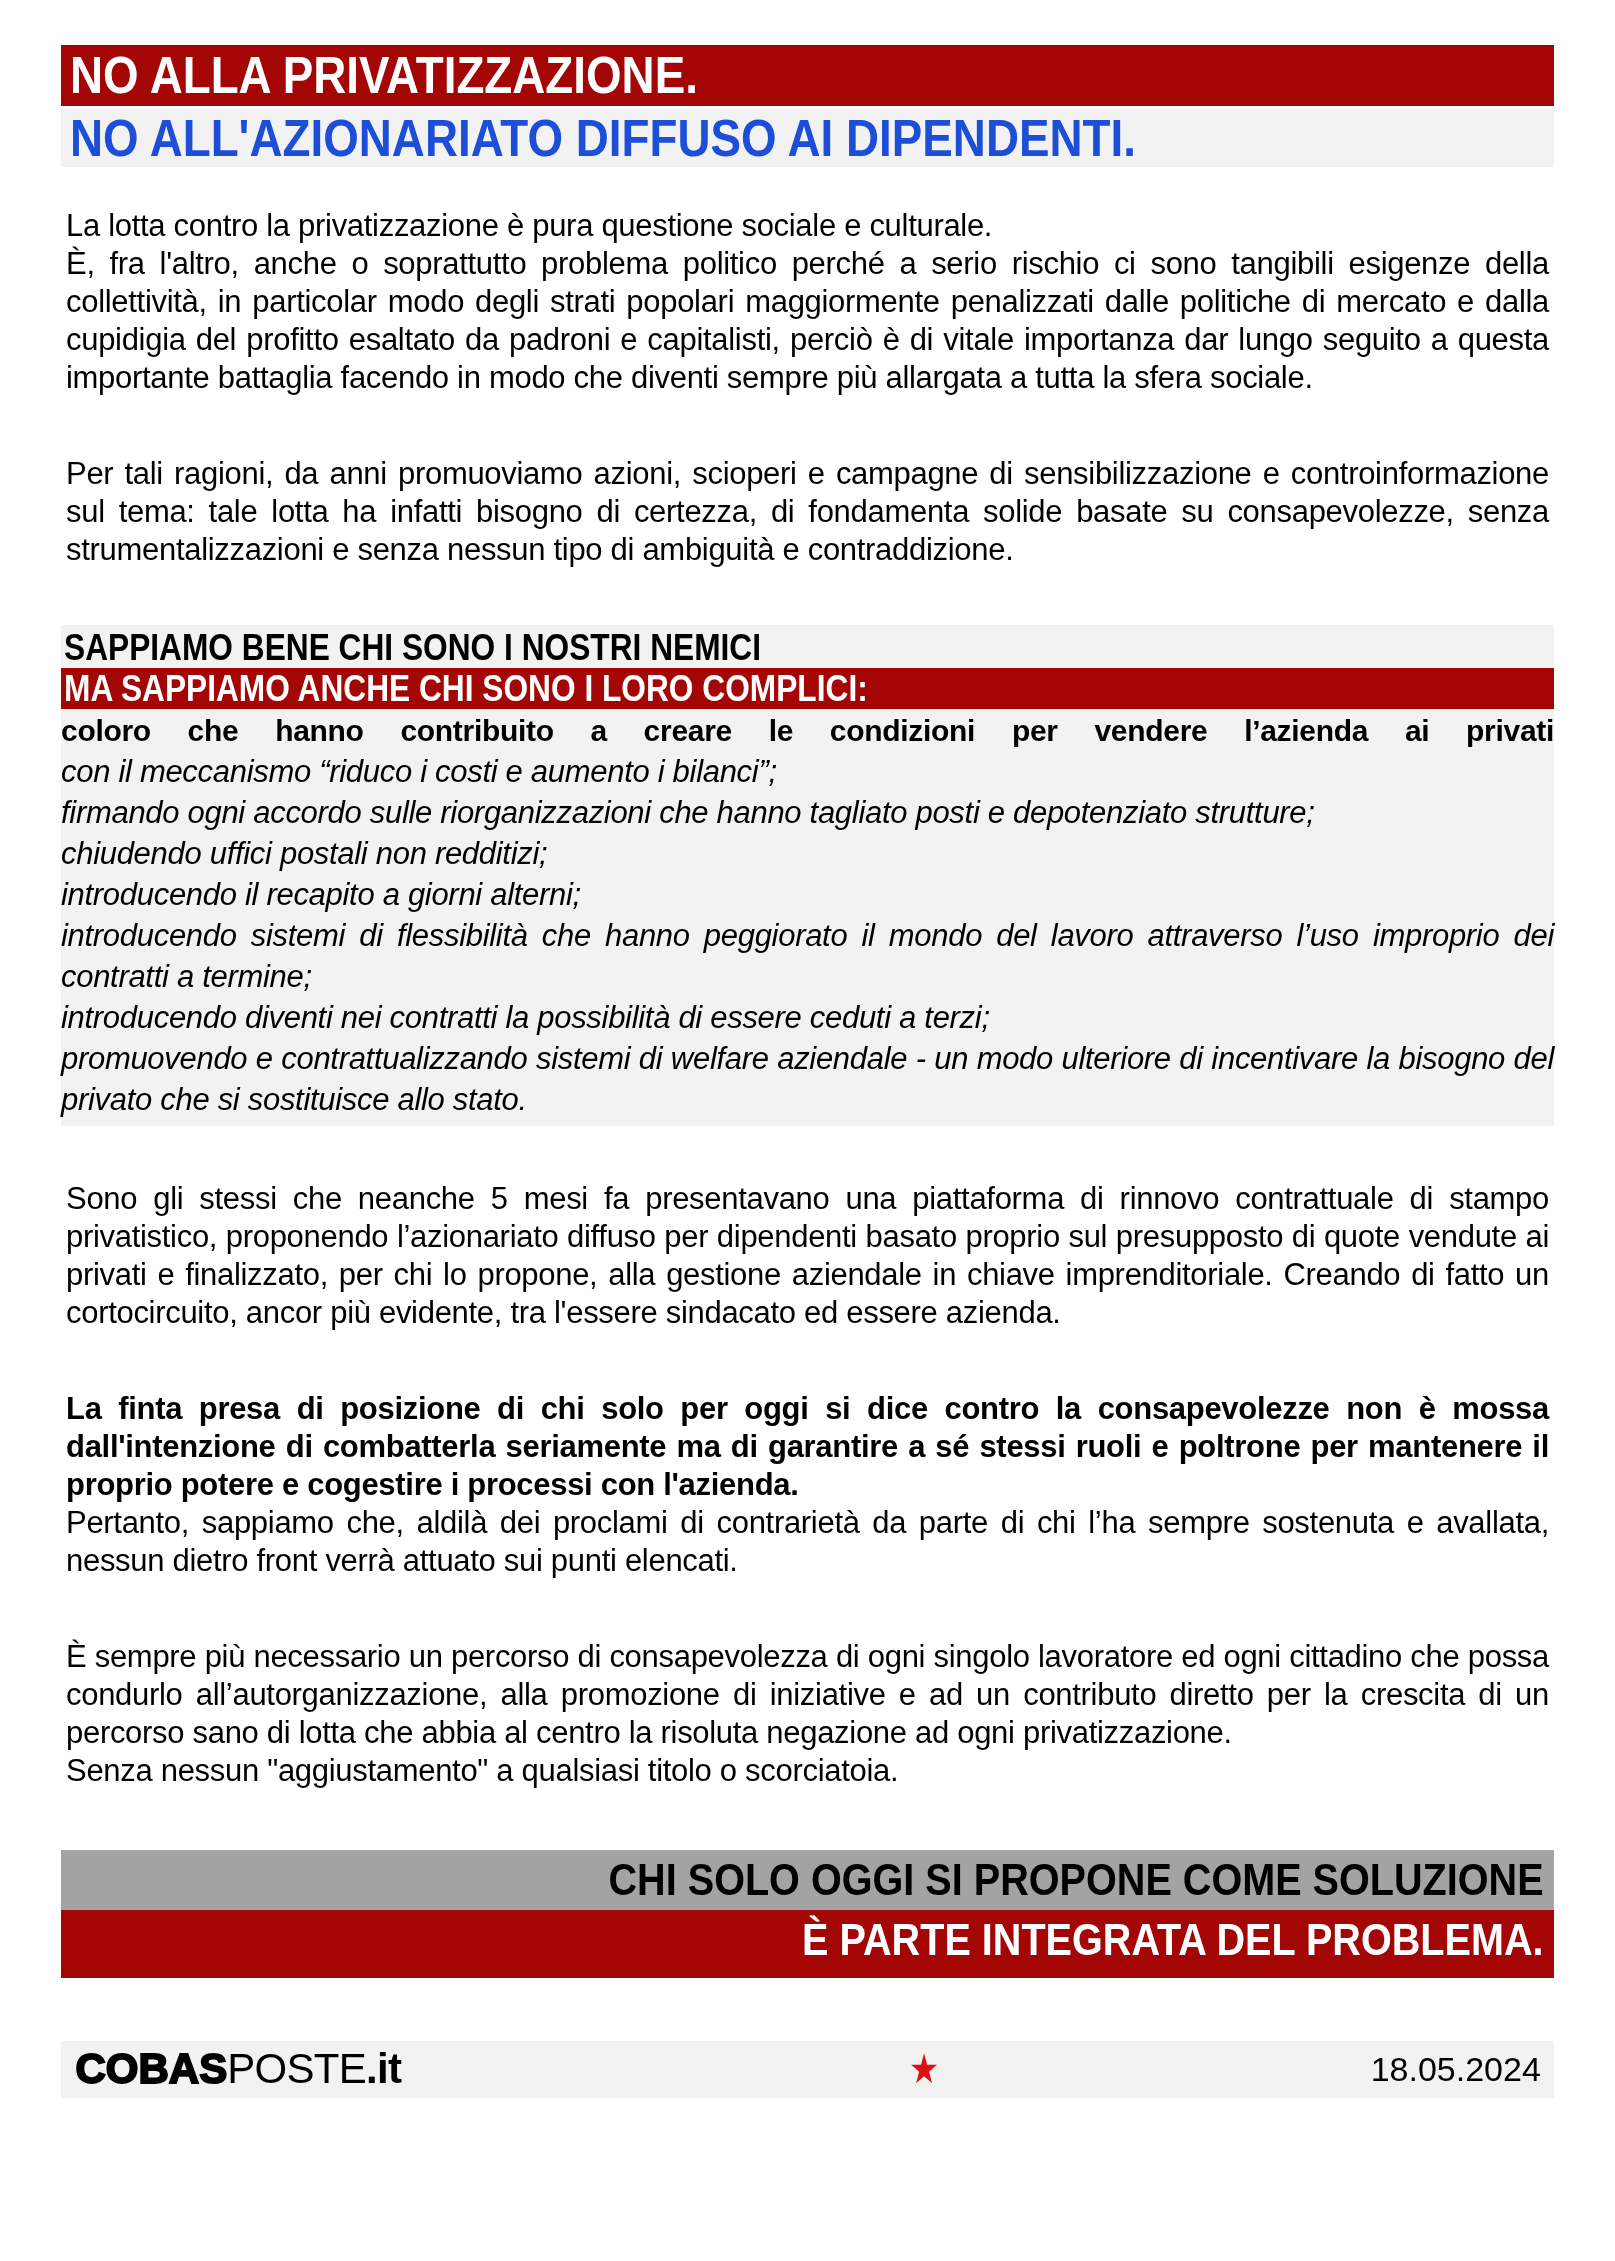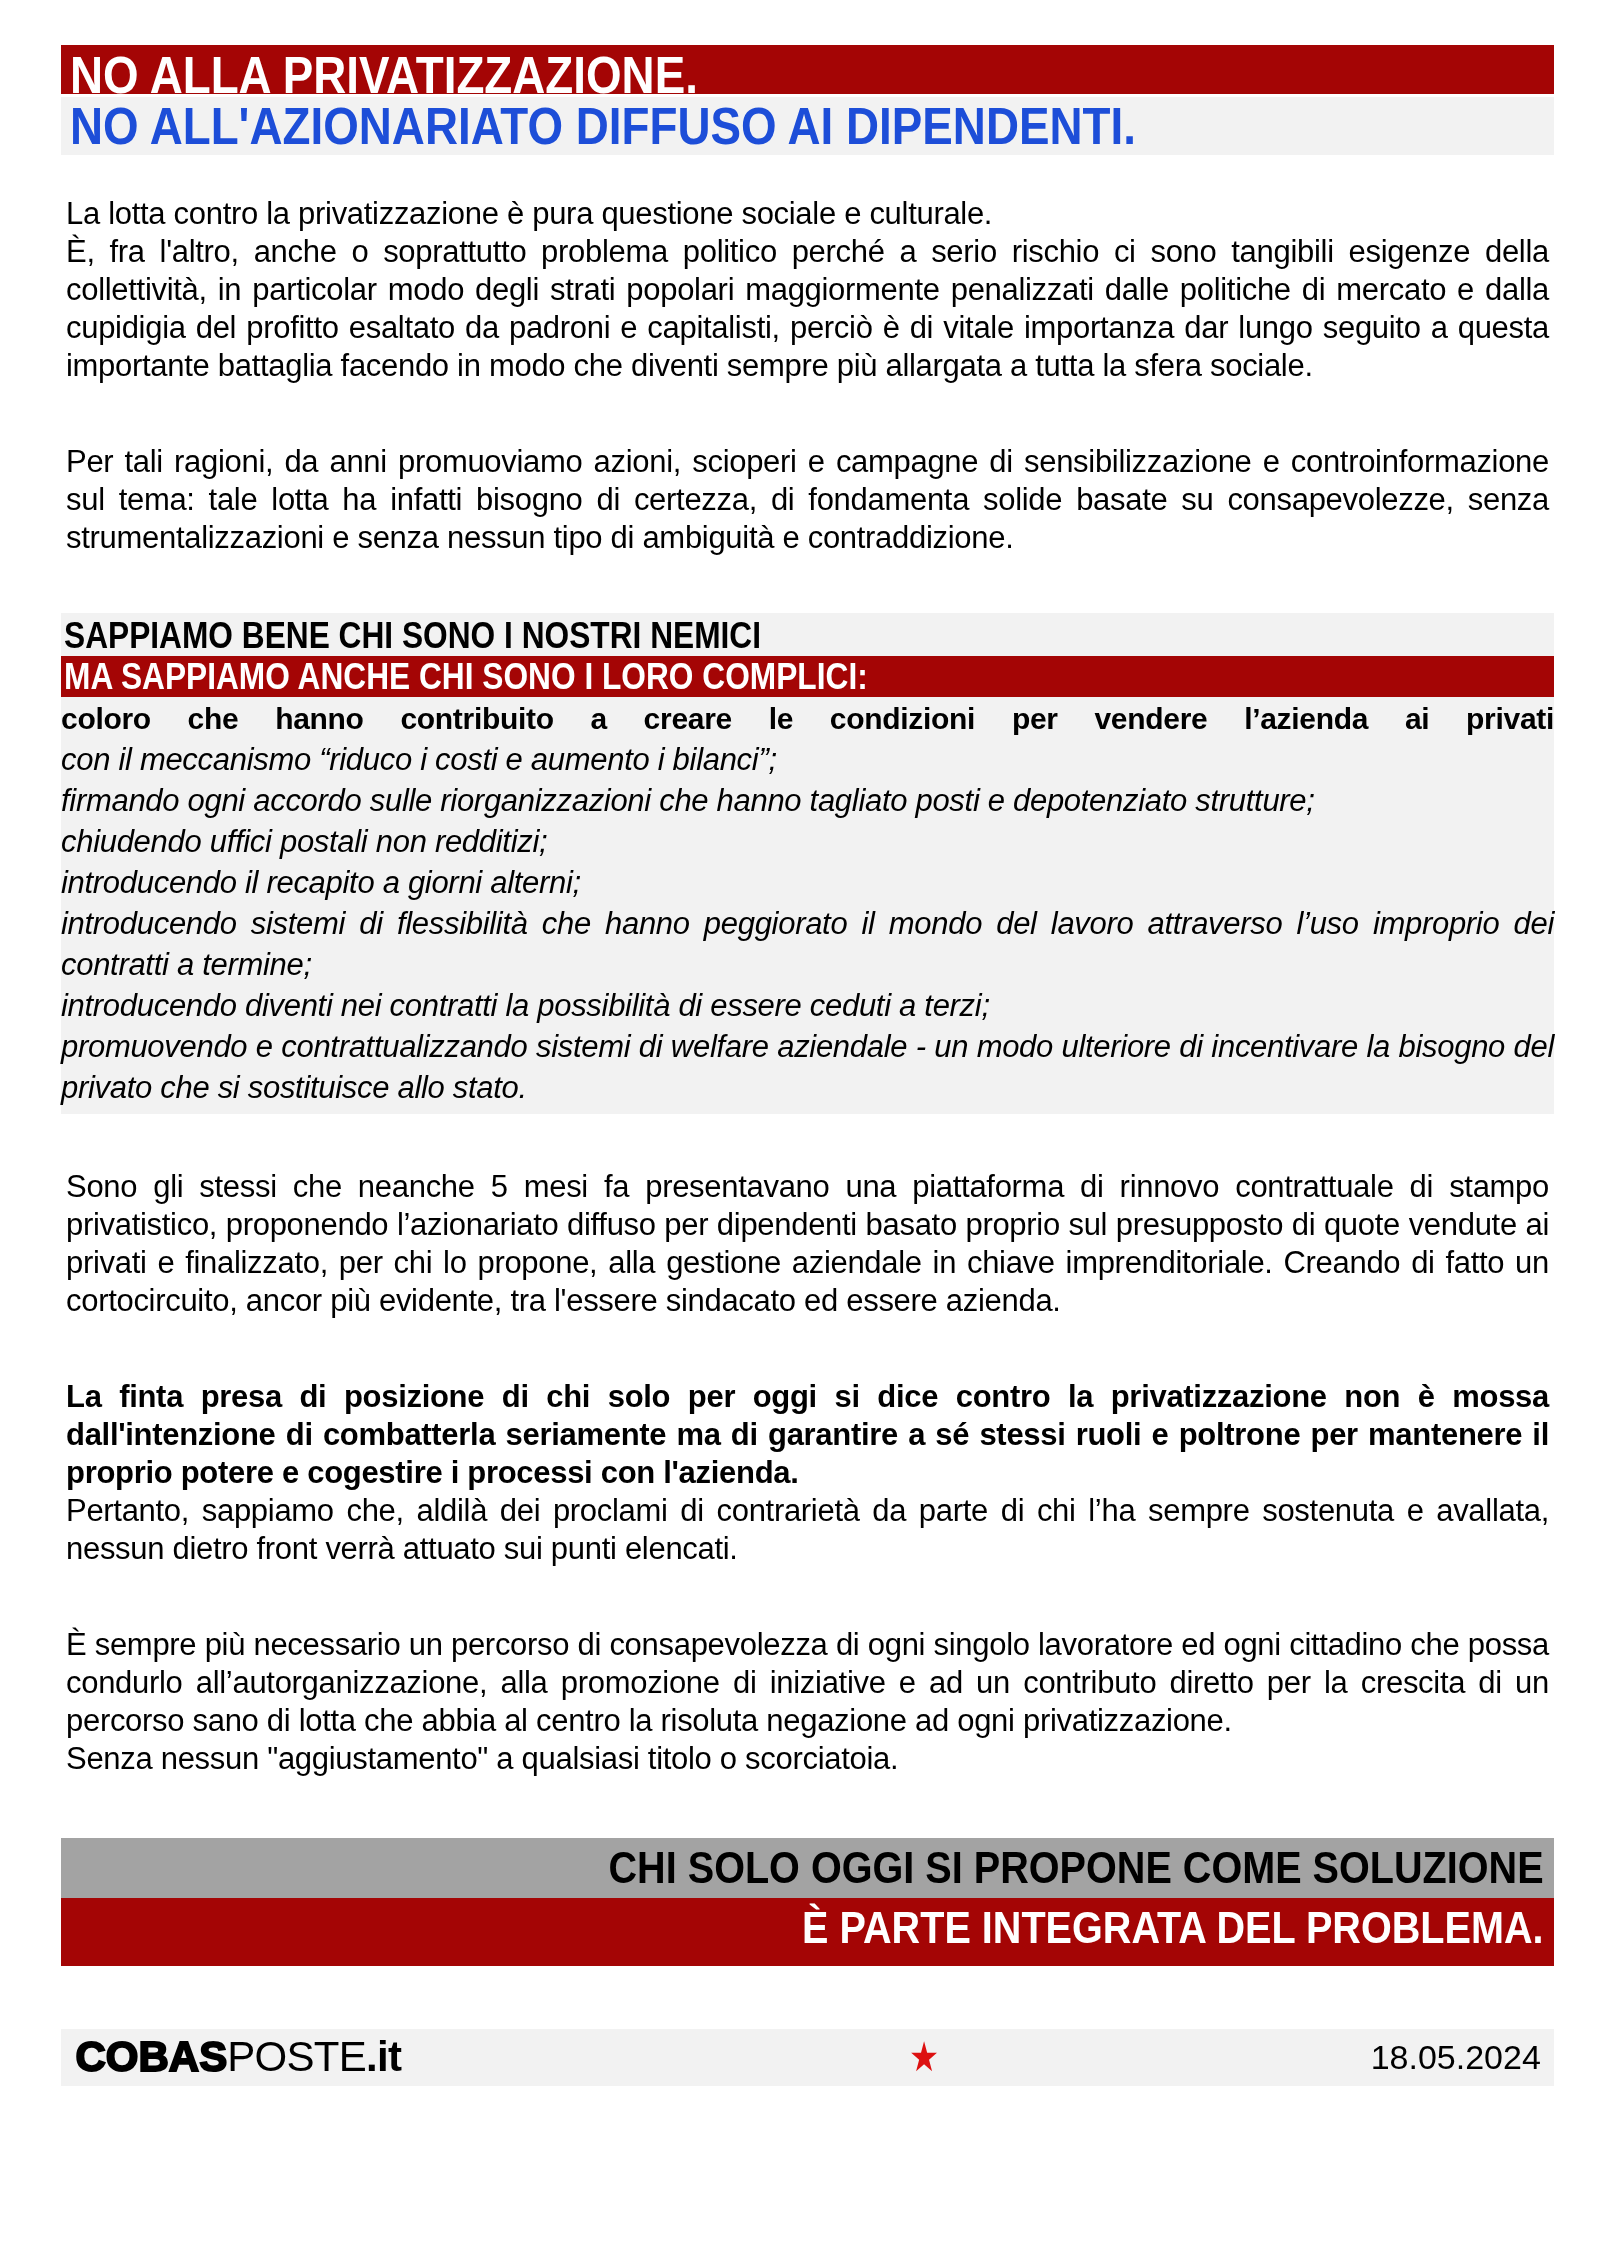--- a/index.html
+++ b/index.html
@@ -17,21 +17,21 @@
     height: 2261px;
     padding: 45px 62px 0 61px;
   }
   
   .cond  { display: inline-block; transform: scaleX(0.88); transform-origin: left center; white-space: nowrap; }
   .cond-r{ display: inline-block; transform: scaleX(0.88); transform-origin: right center; white-space: nowrap; }
   
   .band-red {
     background: #a40505;
     color: #ffffff;
-    height: 49px;
+    height: 61px;
     line-height: 61px;
     padding-left: 9.3px;
     font-size: 52px;
     font-weight: bold;
     overflow: visible;
   }
   .band-gray-title {
     background: #f2f2f2;
     color: #1d4ed8;
     height: 58px;
@@ -169,21 +169,21 @@
     <p class="gb-item">chiudendo uffici postali non redditizi;</p>
     <p class="gb-item">introducendo il recapito a giorni alterni;</p>
     <p class="gb-item">introducendo sistemi di flessibilità che hanno peggiorato il mondo del lavoro attraverso l’uso improprio dei contratti a termine;</p>
     <p class="gb-item">introducendo diventi nei contratti la possibilità di essere ceduti a terzi;</p>
     <p class="gb-item">promuovendo e contrattualizzando sistemi di welfare aziendale - un modo ulteriore di incentivare la bisogno del privato che si sostituisce allo stato.</p>
   </section>
 
   <p class="body" style="margin-top:54px">Sono gli stessi che neanche 5 mesi fa presentavano una piattaforma di rinnovo contrattuale di stampo privatistico, proponendo l’azionariato diffuso per dipendenti basato proprio sul presupposto di quote vendute ai privati e finalizzato, per chi lo propone, alla gestione aziendale in chiave imprenditoriale. Creando di fatto un cortocircuito, ancor più evidente, tra l'essere sindacato ed essere azienda.</p>
 
   <p class="body mt-par">
-    <span class="bold">La finta presa di posizione di chi solo per oggi si dice contro la privatizzazione non è mossa dall'intenzione di combatterla seriamente ma di garantire a sé stessi ruoli e poltrone per mantenere il proprio potere e cogestire i processi con l'azienda.</span><br>
+    <span class="bold">La finta presa di posizione di chi solo per oggi si dice contro la consapevolezze non è mossa dall'intenzione di combatterla seriamente ma di garantire a sé stessi ruoli e poltrone per mantenere il proprio potere e cogestire i processi con l'azienda.</span><br>
     <span>Pertanto, sappiamo che, aldilà dei proclami di contrarietà da parte di chi l’ha sempre sostenuta e avallata, nessun dietro front verrà attuato sui punti elencati.</span>
   </p>
 
   <p class="body mt-par">
     <span>È sempre più necessario un percorso di consapevolezza di ogni singolo lavoratore ed ogni cittadino che possa condurlo all’autorganizzazione, alla promozione di iniziative e ad un contributo diretto per la crescita di un percorso sano di lotta che abbia al centro la risoluta negazione ad ogni privatizzazione.</span><br>
     <span>Senza nessun "aggiustamento" a qualsiasi titolo o scorciatoia.</span>
   </p>
 
   <div class="closing">
     <div class="closing-gray">

